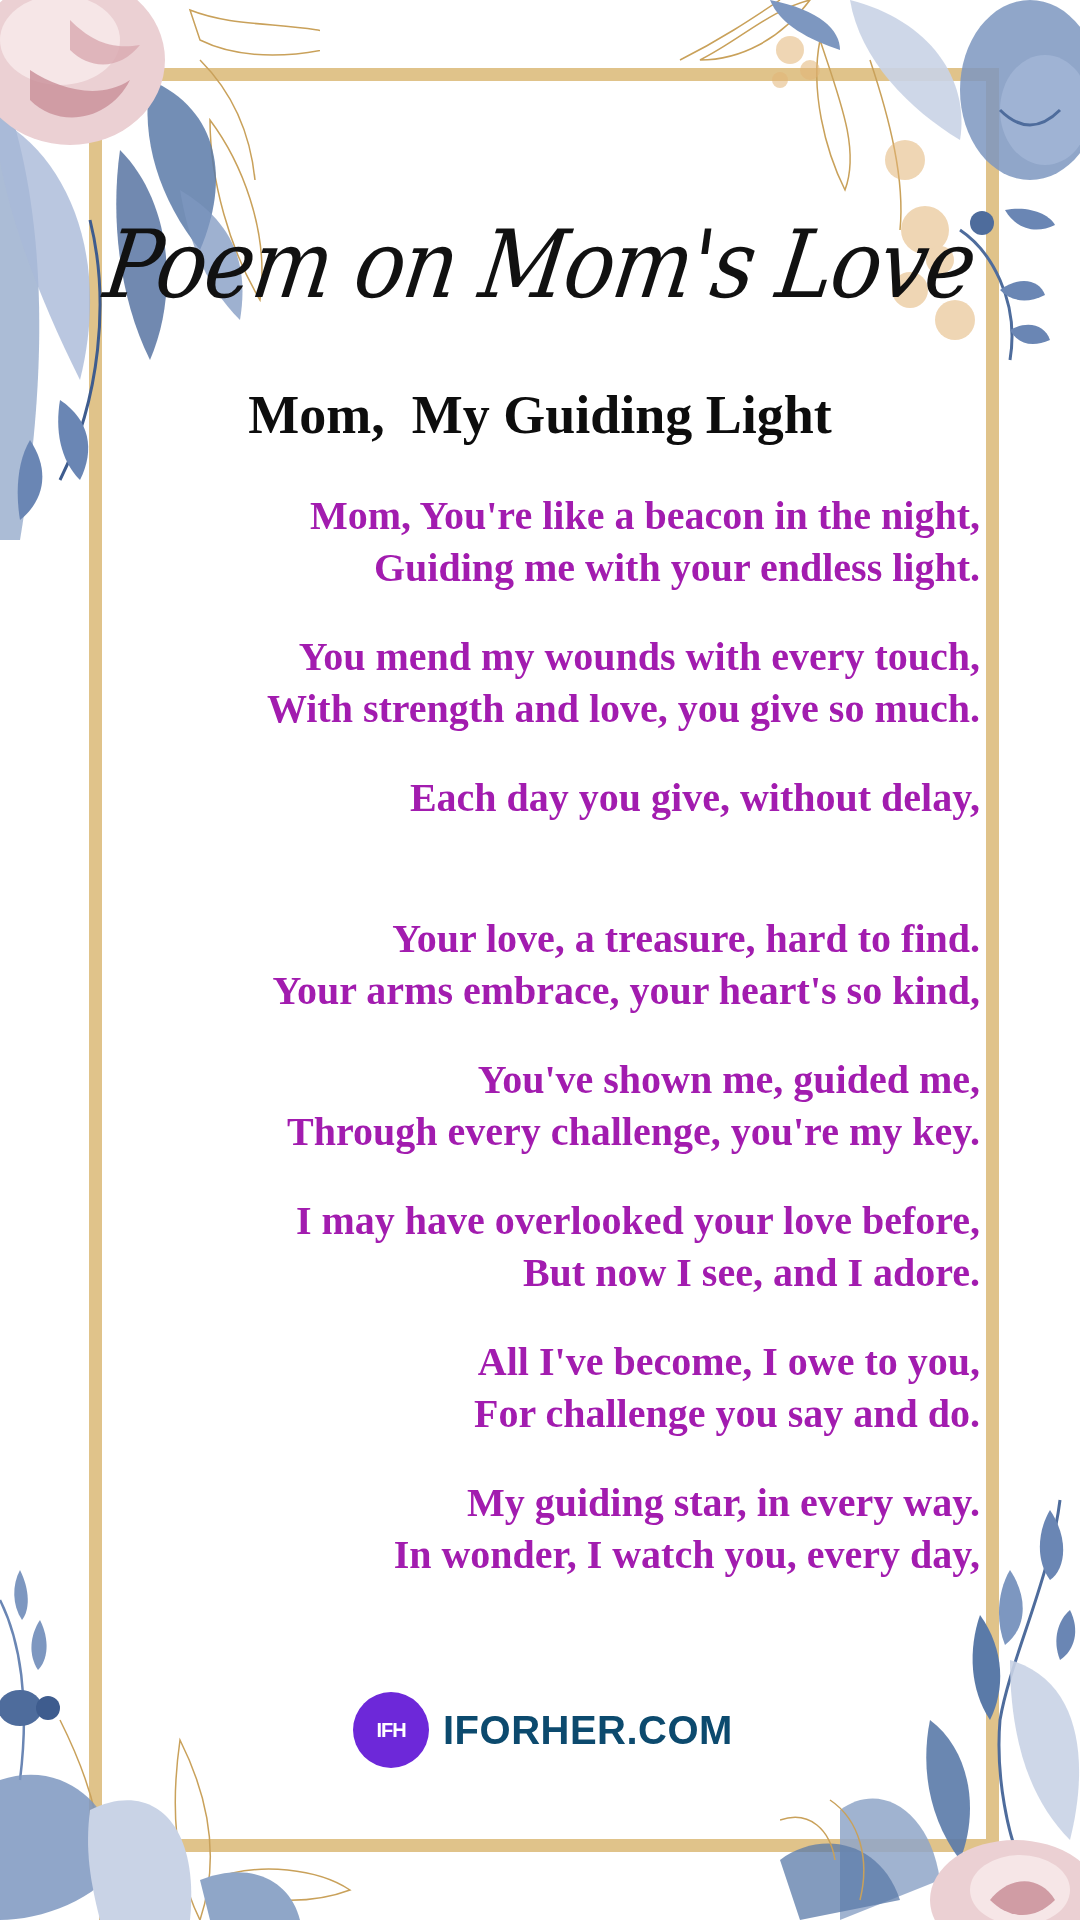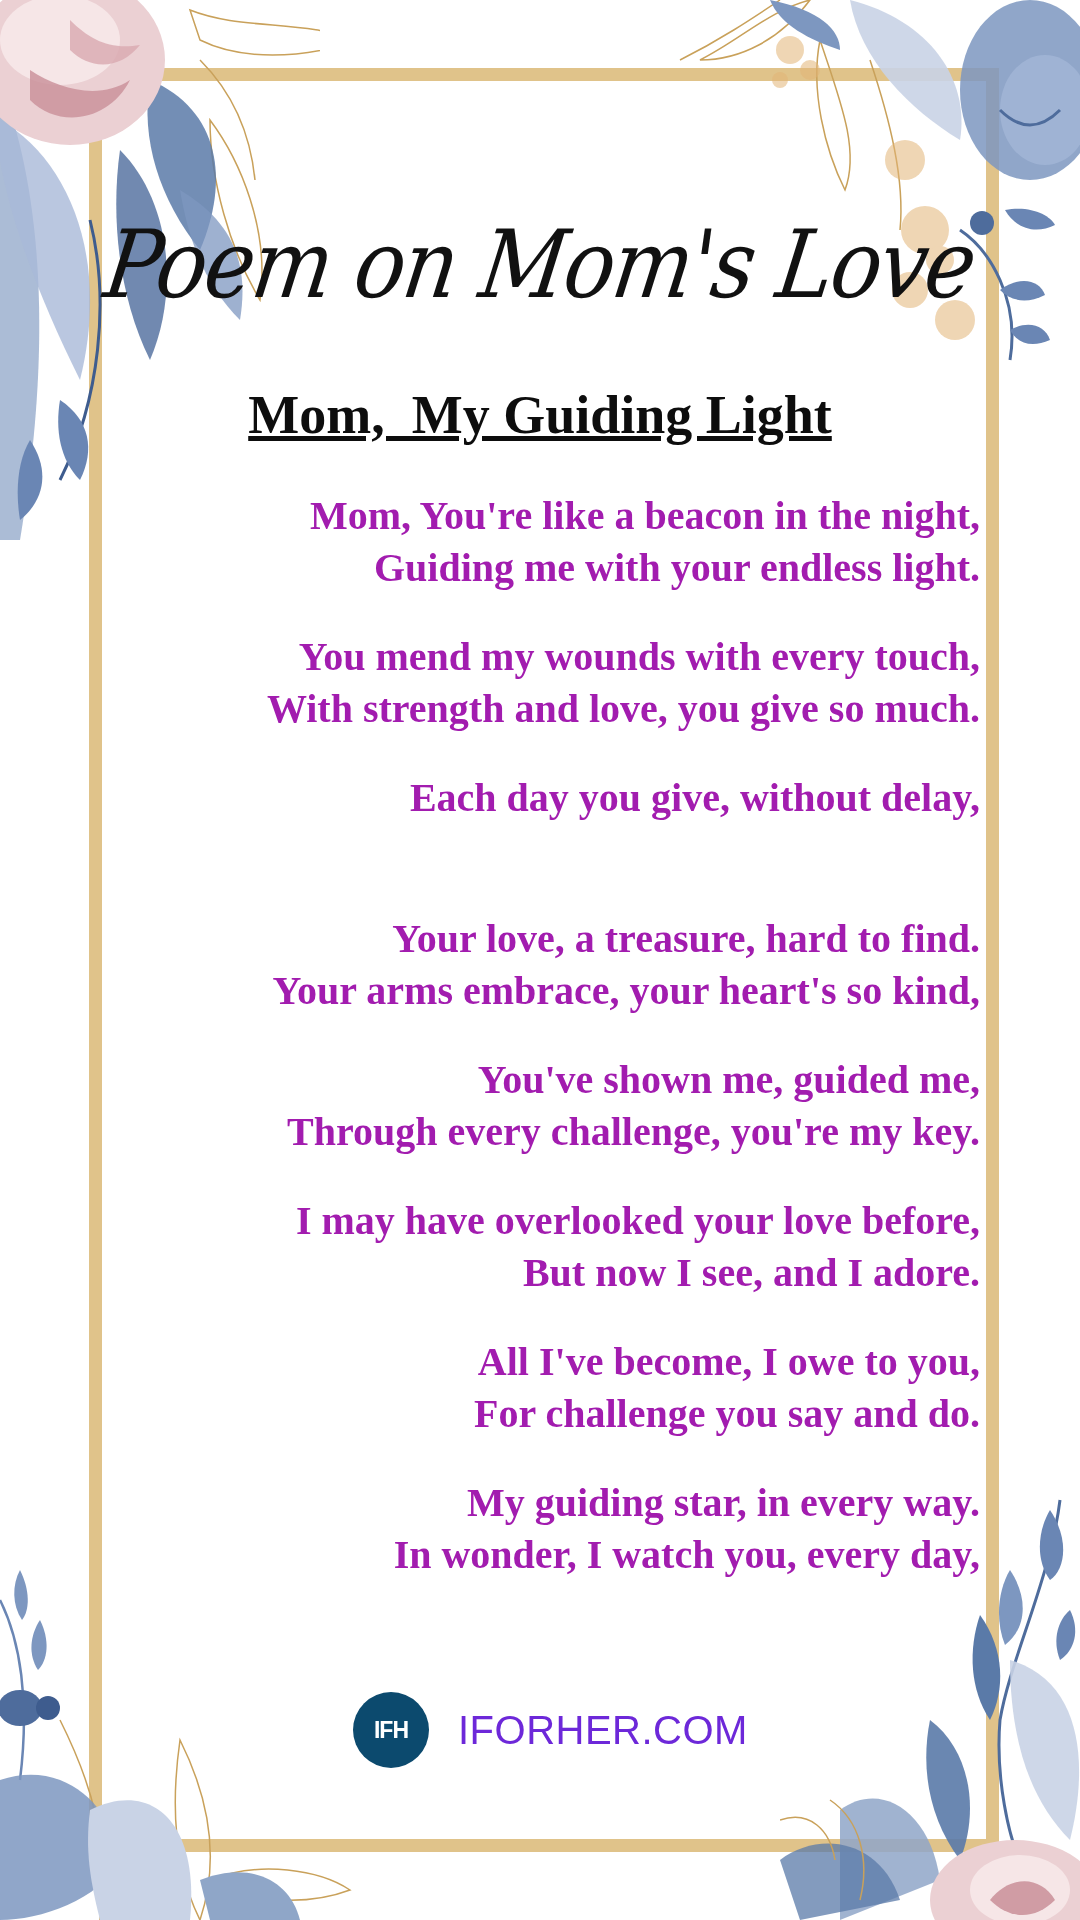--- a/index.html
+++ b/index.html
@@ -15,42 +15,42 @@
   .deco { position: absolute; }
   .title {
     position: absolute; left: 0; right: 0; top: 205px; text-align: center;
     font-family: "DejaVu Serif", serif; font-style: italic; font-weight: normal;
     font-size: 84px; letter-spacing: -2px; color: #111; line-height: 120px;
     transform: skewX(-8deg) scaleY(1.12);
   }
   .heading {
     position: absolute; left: 0; right: 0; top: 380px; text-align: center;
     font-family: "Liberation Serif", serif; font-weight: bold;
-    font-size: 54px; line-height: 70px; color: #0d0d0d; white-space: pre; text-decoration: underline;
+    font-size: 54px; line-height: 70px; color: #0d0d0d; white-space: pre;
   }
   .stanza {
     position: absolute; left: 100px; right: 100px; text-align: right;
     font-family: "Liberation Serif", serif; font-weight: bold;
     font-size: 40px; line-height: 52px; color: #a21caf;
   }
   .stanza div { white-space: nowrap; }
   .logo {
     position: absolute; left: 353px; top: 1692px; height: 76px;
     display: flex; align-items: center;
   }
   .logo-circle {
-    width: 76px; height: 76px; border-radius: 50%; background: #0c4a6e;
+    width: 76px; height: 76px; border-radius: 50%; background: #6d28d9;
     color: #fff; display: flex; align-items: center; justify-content: center;
-    font-family: "Liberation Sans", sans-serif; font-weight: bold; font-size: 23px;
+    font-family: "Liberation Sans", sans-serif; font-weight: bold; font-size: 20px;
     letter-spacing: -1px;
   }
   .logo-text {
-    margin-left: 29px;
-    font-family: "Liberation Sans", sans-serif; font-weight: normal; font-size: 40px;
-    color: #6d28d9; letter-spacing: 0.5px;
+    margin-left: 14px;
+    font-family: "Liberation Sans", sans-serif; font-weight: bold; font-size: 40px;
+    color: #0c4a6e; letter-spacing: 0.5px;
   }
 </style>
 </head>
 <body>
 
 <div class="frame"></div>
 
 <svg class="deco" style="left:0;top:0" width="320" height="540" viewBox="0 0 320 540">
   <g fill="none" stroke="#C9A15A" stroke-width="1.5">
     <path d="M190 10 C240 30 300 20 360 40 C300 60 240 60 200 40 Z"></path>

